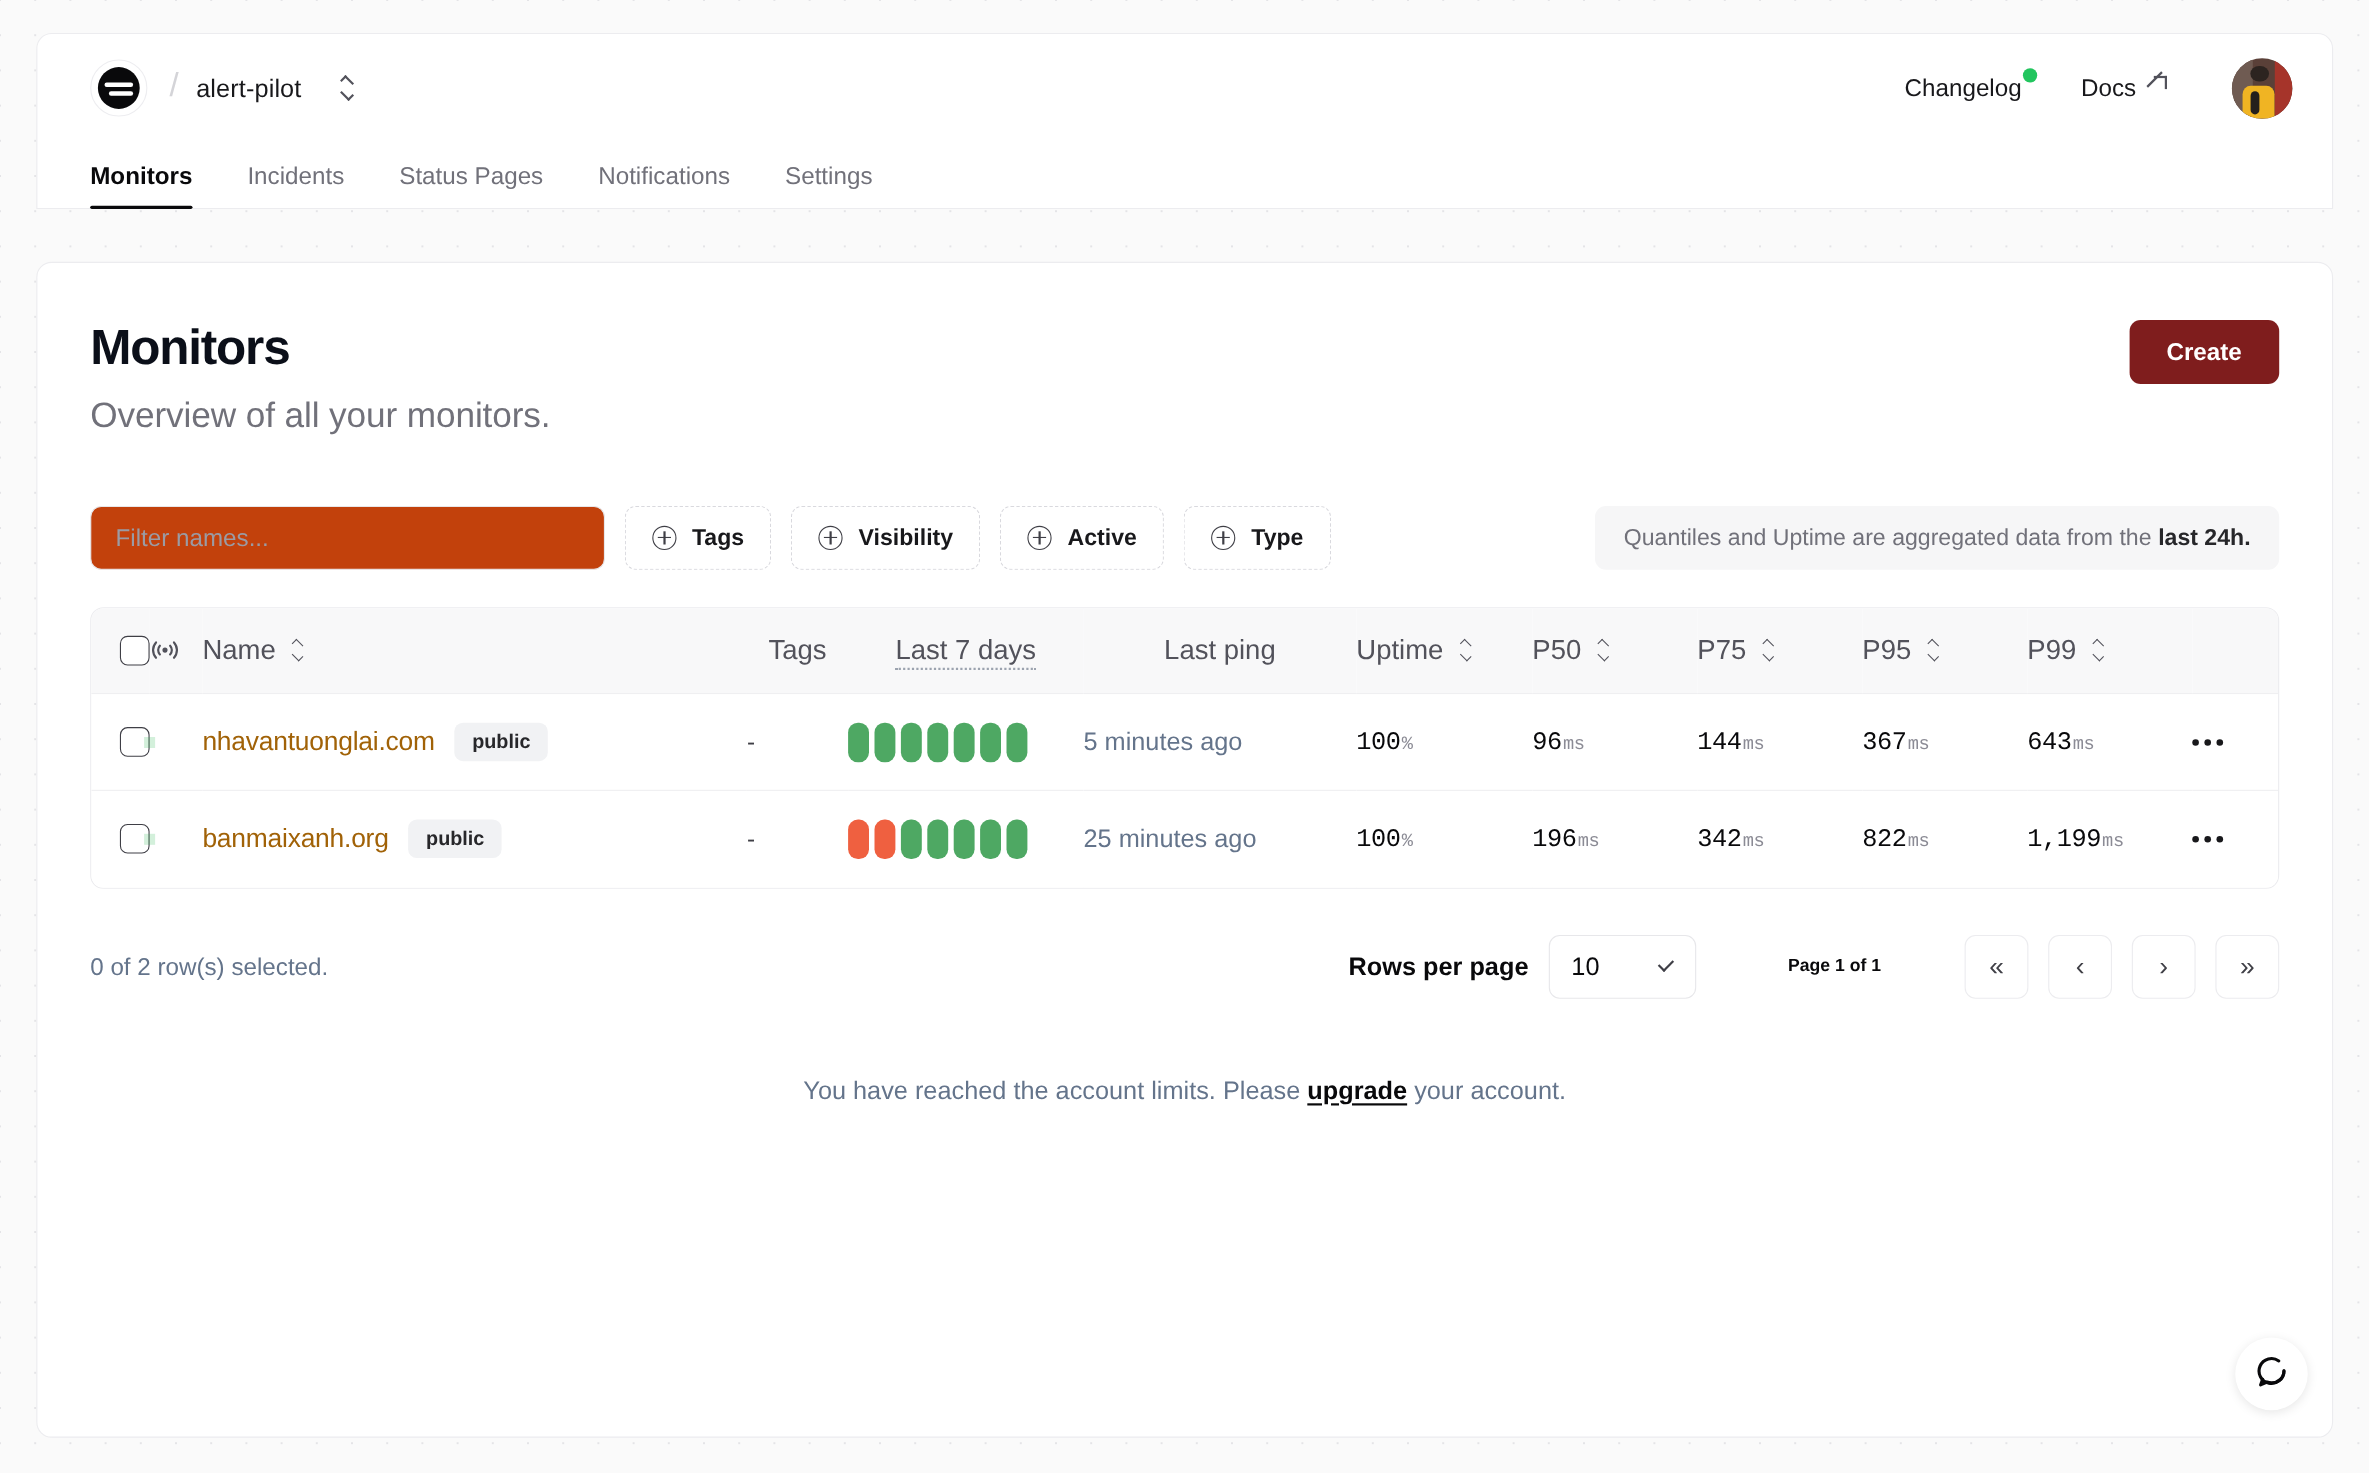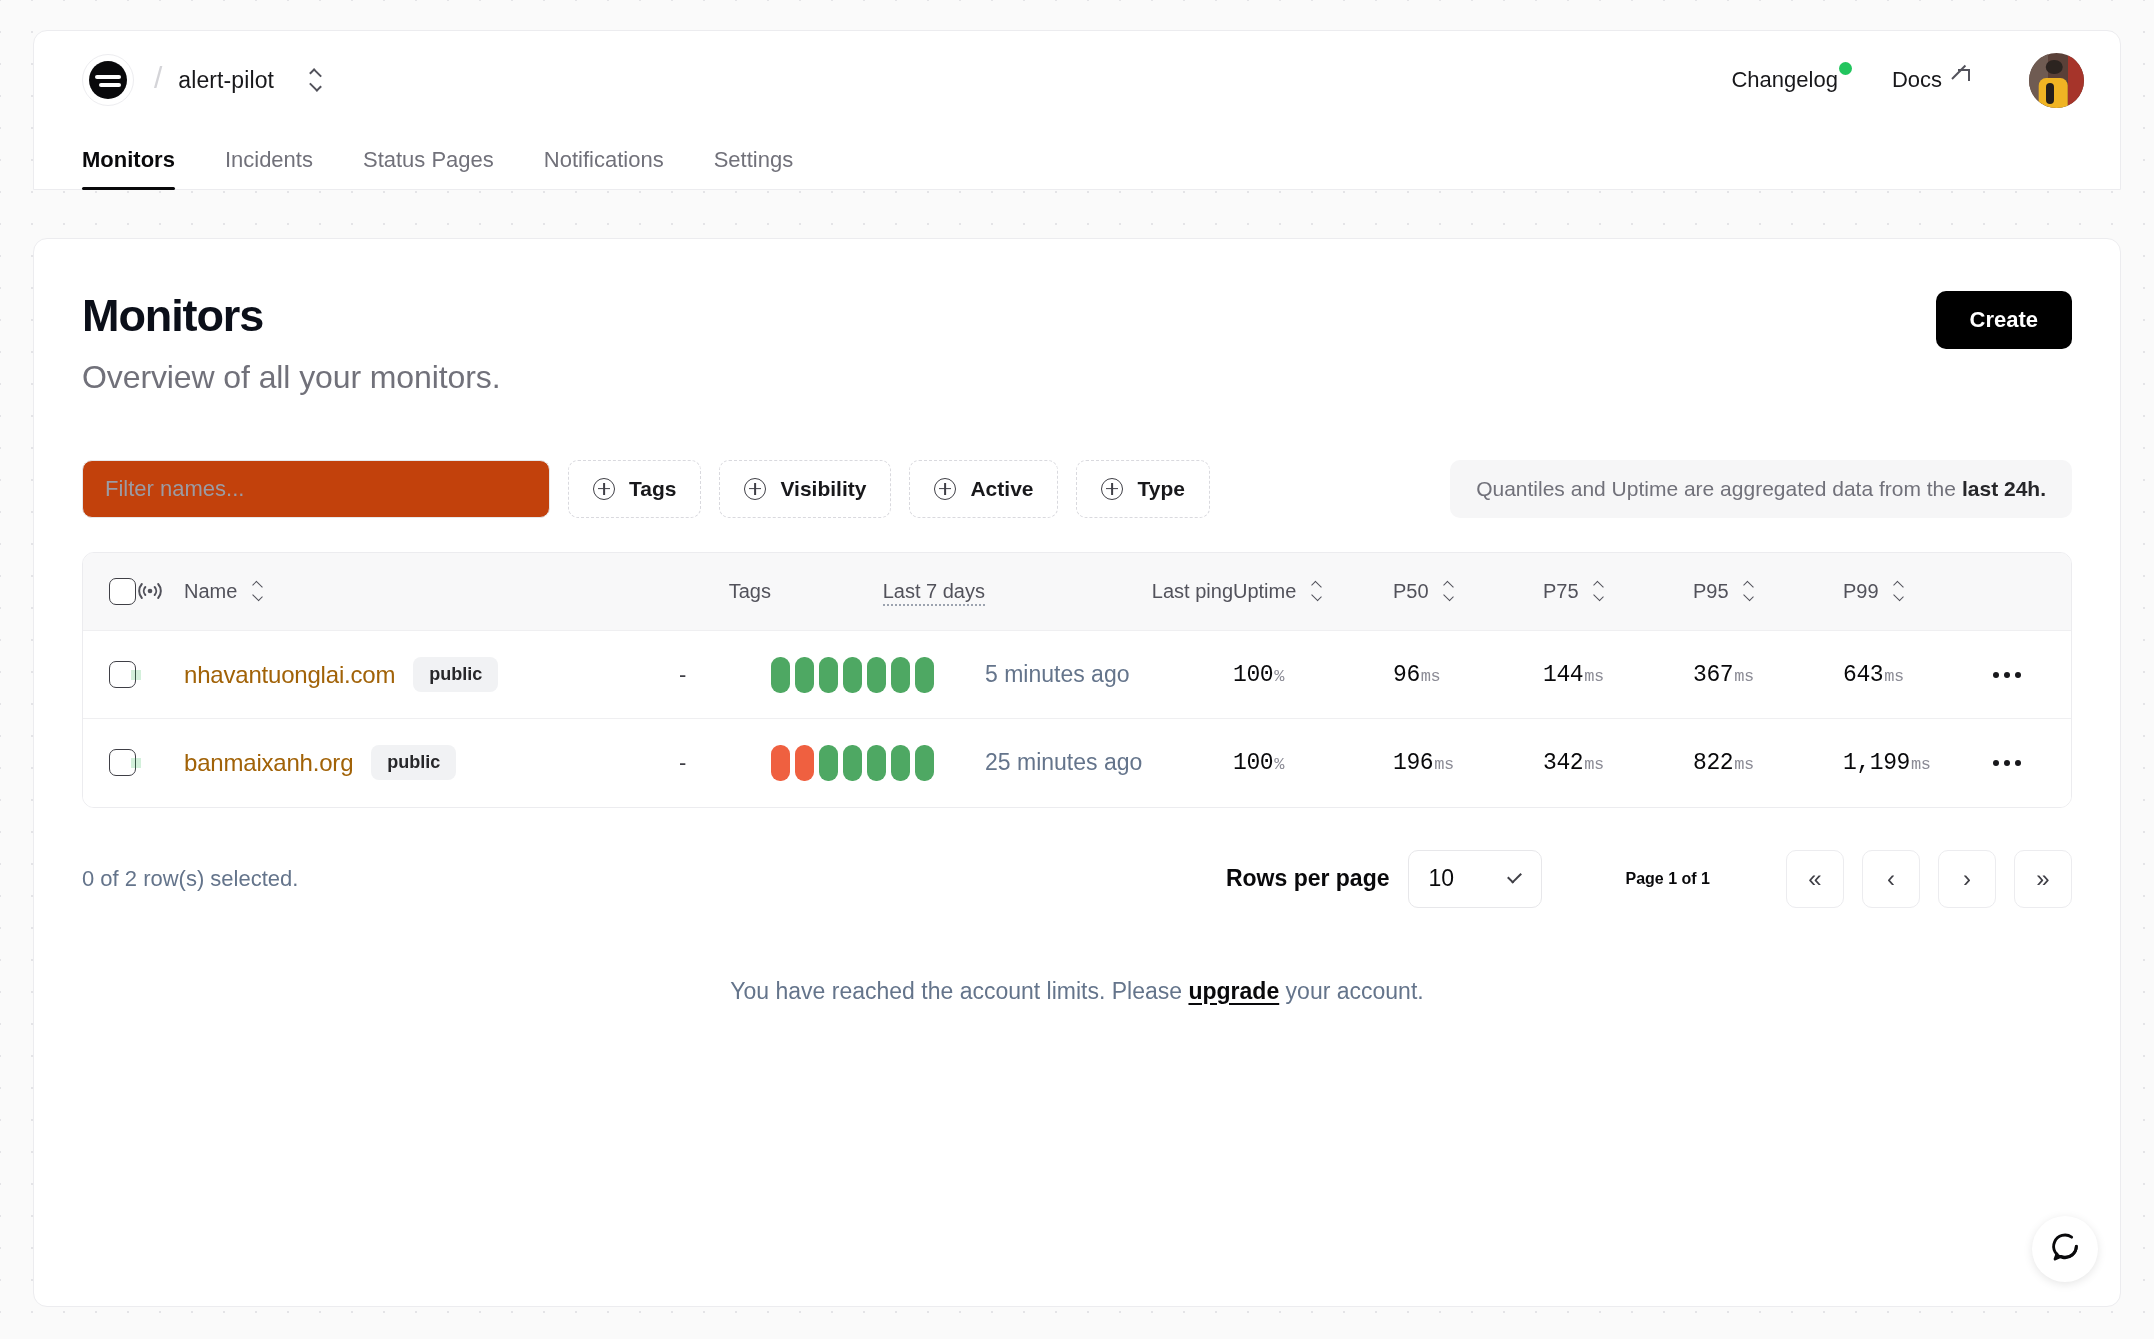--- a/index.html
+++ b/index.html
@@ -234,21 +234,21 @@
     line-height: 1.1;
   }
   .page-sub {
     font-size: 32px;
     color: #71717a;
     margin-top: 18px;
     letter-spacing: -0.1px;
   }
   .create-btn {
     margin-left: auto;
-    background: #000000;
+    background: #7f1d1d;
     color: #ffffff;
     font-size: 22px;
     font-weight: 600;
     border: none;
     border-radius: 10px;
     padding: 0 34px;
     height: 58px;
     cursor: default;
     font-family: inherit;
     text-align: center;
@@ -323,22 +323,22 @@
   .table-wrap {
     margin-top: 34px;
     border: 1px solid #ececef;
     border-radius: 12px;
     overflow: hidden;
   }
   table { width: 100%; border-collapse: collapse; }
 
   thead tr { background: #f8f8f9; height: 78px; }
   th {
-    text-align: right;
-    font-size: 20px;
+    text-align: center;
+    font-size: 25px;
     font-weight: 400;
     color: #52525b;
     padding: 0;
     vertical-align: middle;
     white-space: nowrap;
   }
   .th-inner { display: flex; align-items: center; gap: 12px; }
 
   .sort-ico {
     width: 16px; height: 22px;

